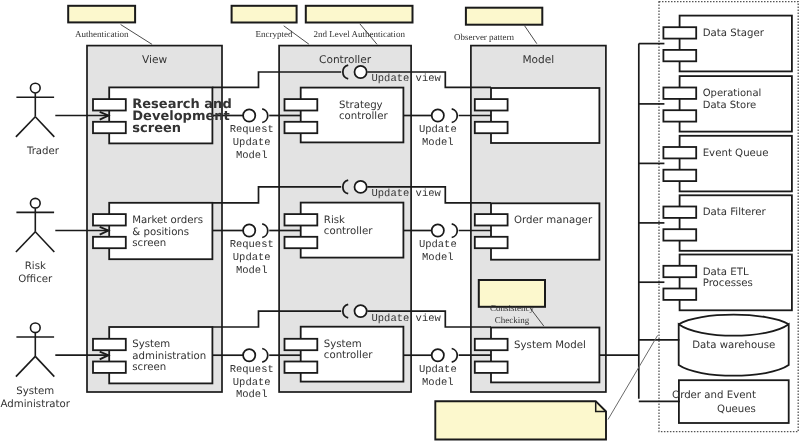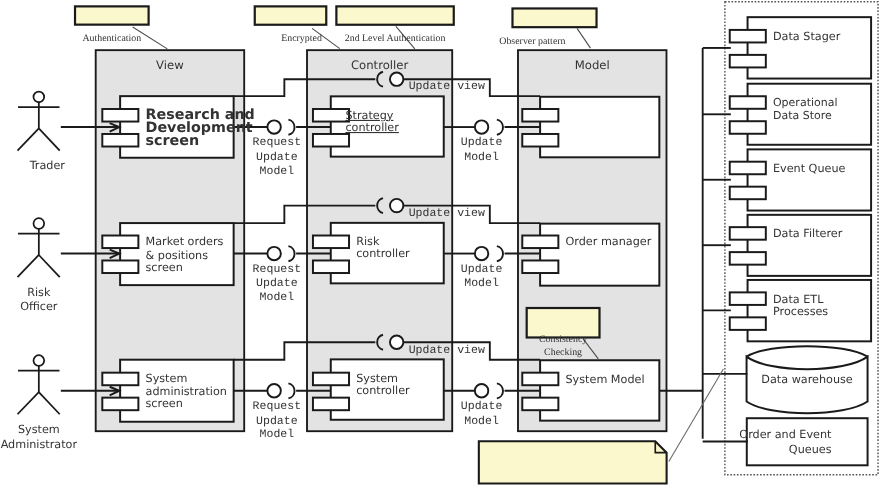--- a/index.html
+++ b/index.html
@@ -180,21 +180,21 @@
       <line x1="608" y1="419.5" x2="657.6" y2="335.4" stroke="#6a6a6a" stroke-width="1"></line>
       <path d="M 435.3 401.2 L 595.7 401.2 L 606 411.5 L 606 439.5 L 435.3 439.5 Z" fill="#fcf8cd" stroke="#1a1a1a" stroke-width="1.9"></path>
       <path d="M 595.7 401.2 L 595.7 411.5 L 606 411.5" fill="none" stroke="#1a1a1a" stroke-width="1.5"></path>
     </svg>
     <div class="lbl sans" style="left: 154.5px; top: 54.1px; font-size: 10.6px; transform: translateX(-50%); text-align: center;">View</div>
     <div class="lbl sans" style="left: 345.1px; top: 54.1px; font-size: 10.6px; transform: translateX(-50%); text-align: center;">Controller</div>
     <div class="lbl sans" style="left: 538.4px; top: 54.1px; font-size: 10.6px; transform: translateX(-50%); text-align: center;">Model</div>
     <div class="lbl sans" style="left: 132.3px; top: 99.4px; font-size: 13px; line-height: 11.7px; font-weight: bold;">Research and
 Development
 screen</div>
-    <div class="lbl sans" style="left: 314px; top: 99.6px; font-size: 10.2px; line-height: 11.7px; text-decoration: underline;">Strategy
+    <div class="lbl sans" style="left: 339px; top: 99.6px; font-size: 10.2px; line-height: 11.7px;">Strategy
 controller</div>
     <div class="lbl sans" style="left: 132.3px; top: 214.8px; font-size: 10.2px; line-height: 11.7px;">Market orders
 &amp; positions
 screen</div>
     <div class="lbl sans" style="left: 323.8px; top: 214.6px; font-size: 10.2px; line-height: 11.7px;">Risk
 controller</div>
     <div class="lbl sans" style="left: 514.1px; top: 215.3px; font-size: 10.2px; line-height: 11.7px;">Order manager</div>
     <div class="lbl sans" style="left: 132.3px; top: 339px; font-size: 10.2px; line-height: 11.7px;">System
 administration
 screen</div>

